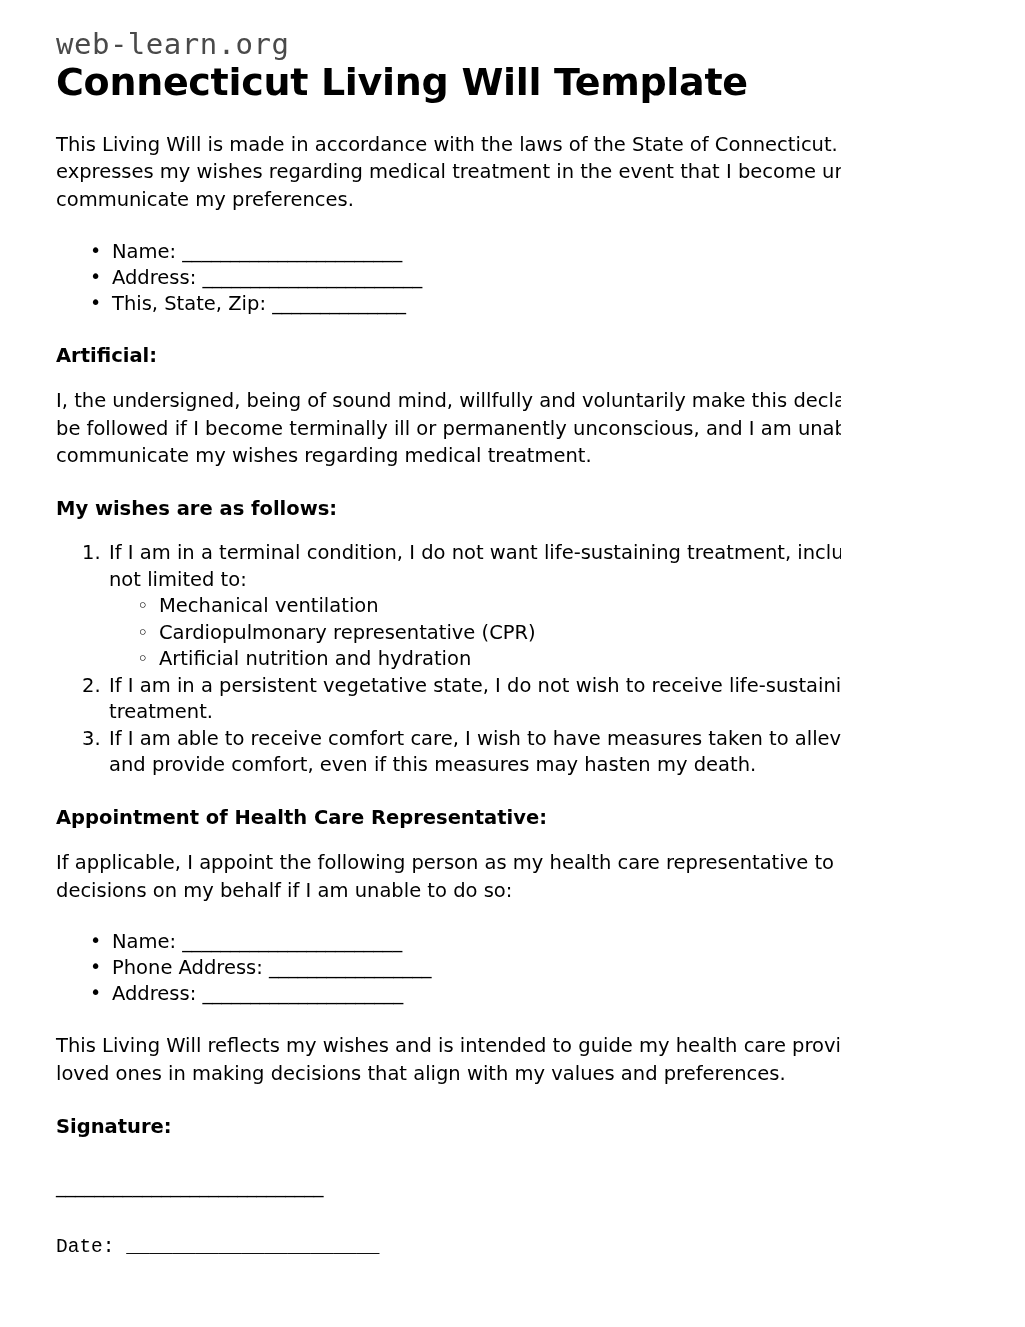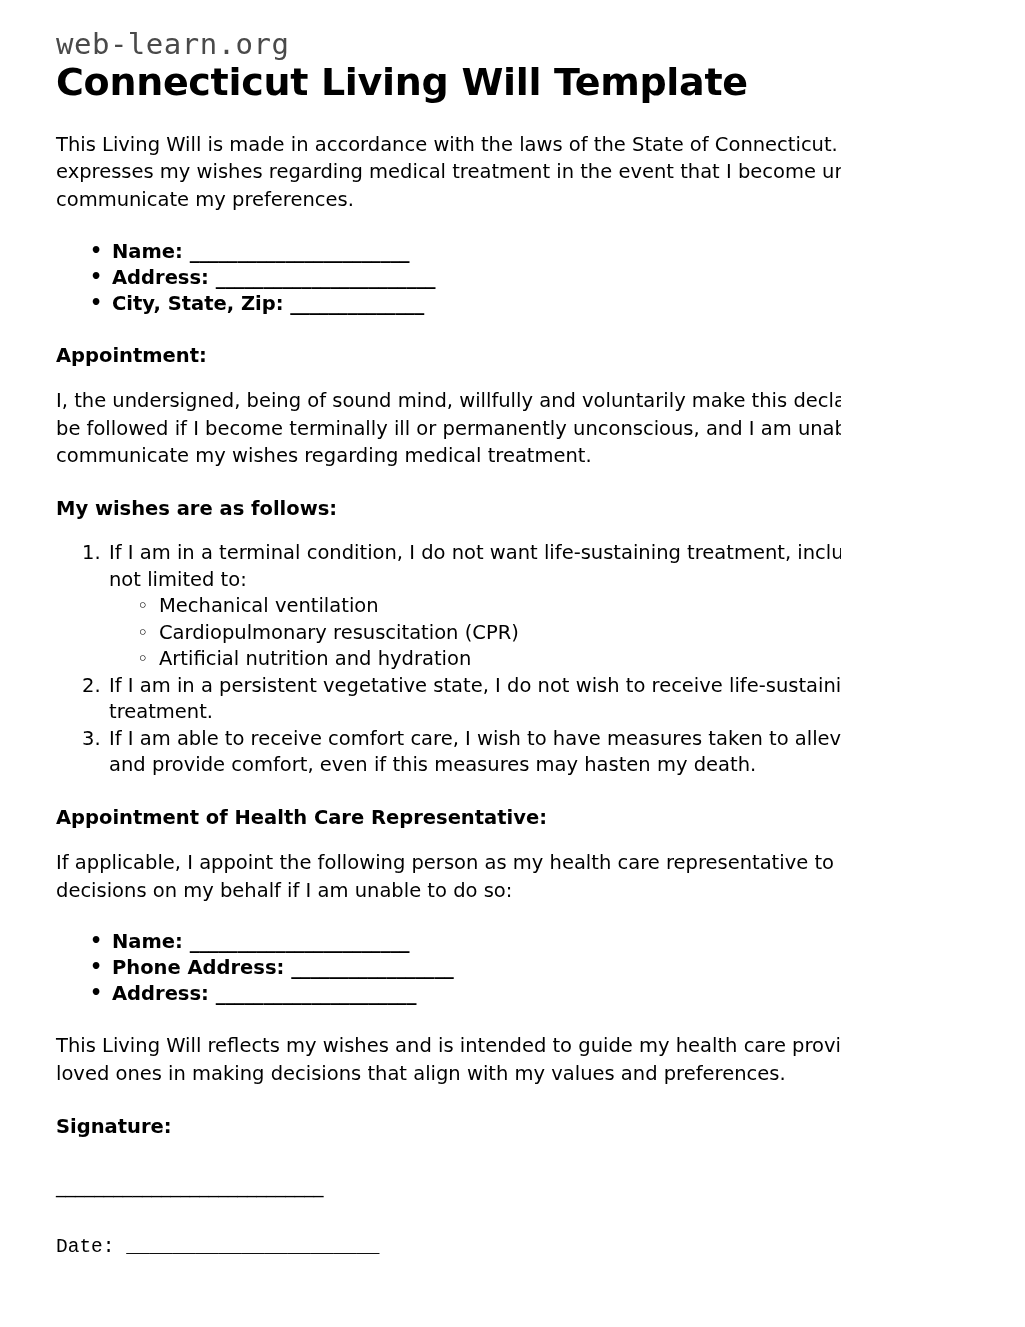--- a/index.html
+++ b/index.html
@@ -55,21 +55,20 @@
     margin: 0 0 25px 0;
     padding: 0 0 0 32px;
   }
   ul.bullets > li {
     font-size: 19.5px;
     line-height: 1.33;
     position: relative;
     padding-left: 24px;
     margin: 0;
     white-space: nowrap;
-    font-weight: bold;
   }
   ul.bullets > li::before {
     content: "\2022";
     position: absolute;
     left: 2px;
     top: -1px;
     font-size: 19px;
   }
   ol.wishes {
     list-style: none;
@@ -144,37 +143,37 @@
     <ul class="bullets">
       <li>
         <span>Name:</span>
         <span class="blank">_______________________</span>
       </li>
       <li>
         <span>Address:</span>
         <span class="blank">_______________________</span>
       </li>
       <li>
-        <span>City, State, Zip:</span>
+        <span>This, State, Zip:</span>
         <span class="blank">______________</span>
       </li>
     </ul>
 
-    <h2 class="section">Appointment:</h2>
+    <h2 class="section">Artificial:</h2>
 
     <p class="body">I, the undersigned, being of sound mind, willfully and voluntarily make this declaration to be followed if I become terminally ill or permanently unconscious, and I am unable to communicate my wishes regarding medical treatment.</p>
 
     <h2 class="section">My wishes are as follows:</h2>
 
     <ol class="wishes">
       <li>
         <span>If I am in a terminal condition, I do not want life-sustaining treatment, including but not limited to:</span>
         <ul class="subitems">
           <li>Mechanical ventilation</li>
-          <li>Cardiopulmonary resuscitation (CPR)</li>
+          <li>Cardiopulmonary representative (CPR)</li>
           <li>Artificial nutrition and hydration</li>
         </ul>
       </li>
       <li>
         <span>If I am in a persistent vegetative state, I do not wish to receive life-sustaining treatment.</span>
       </li>
       <li>
         <span>If I am able to receive comfort care, I wish to have measures taken to alleviate pain and provide comfort, even if this measures may hasten my death.</span>
       </li>
     </ol>

